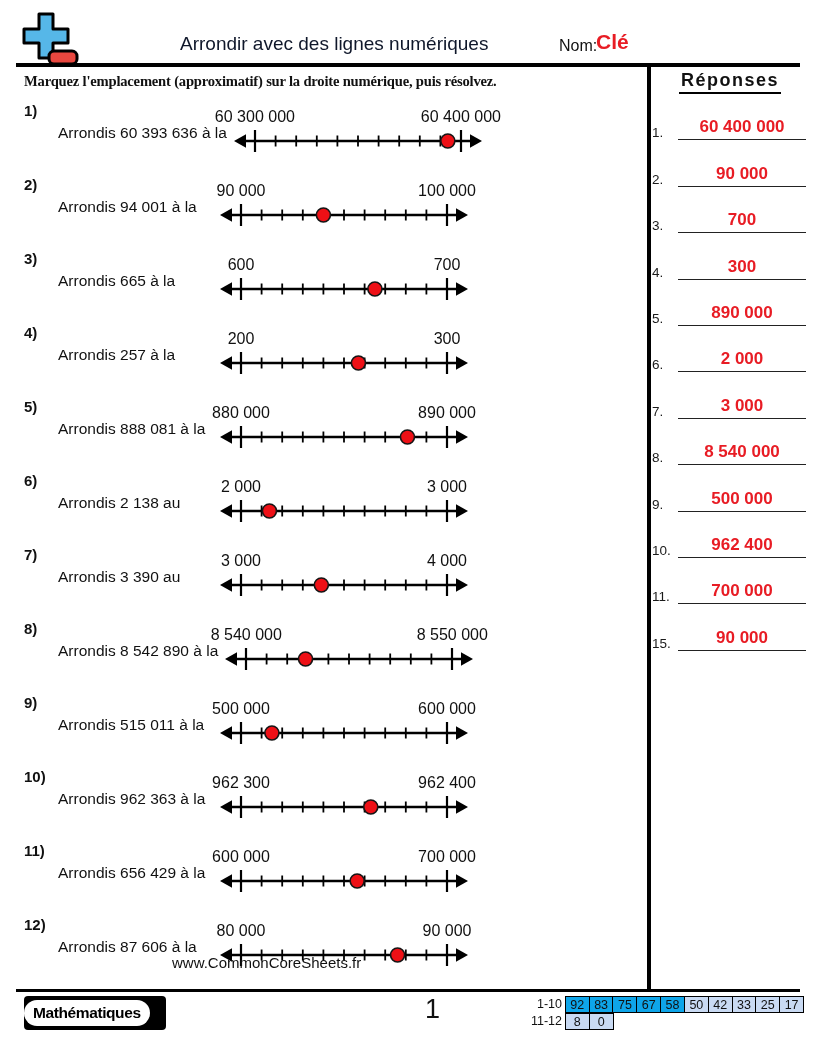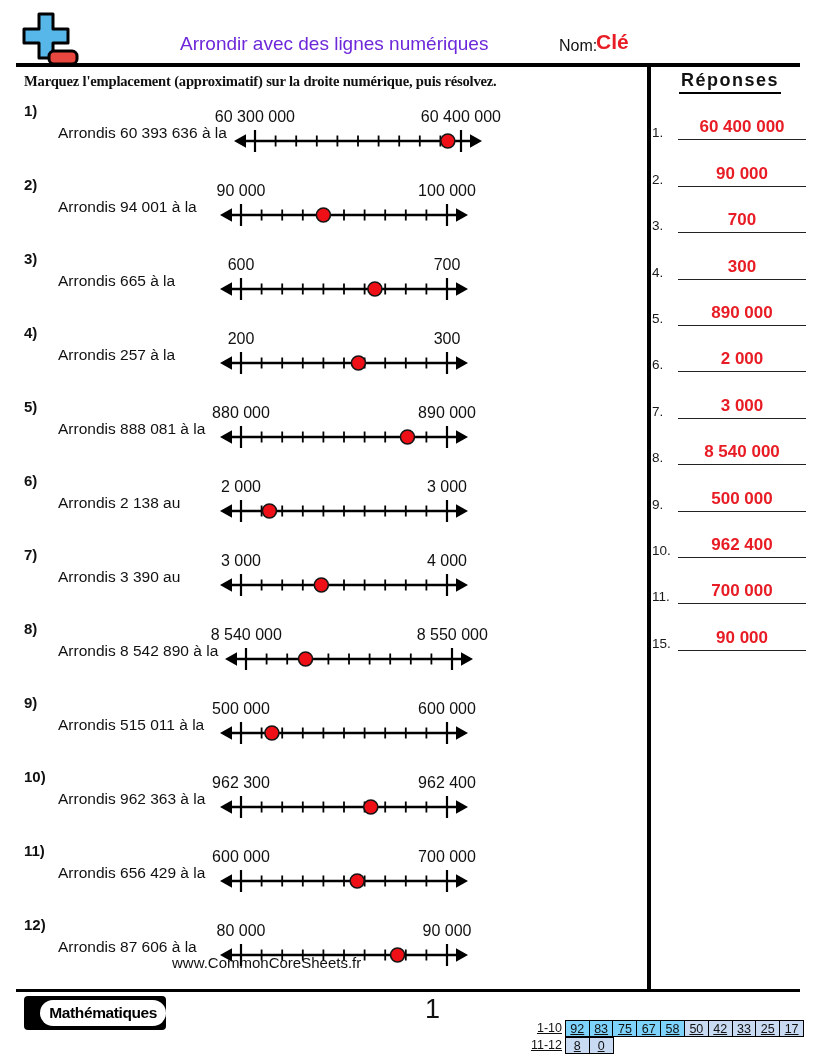--- a/index.html
+++ b/index.html
@@ -5,21 +5,21 @@
   html,body{margin:0;padding:0;}
   body{
     width:816px;height:1056px;position:relative;background:#ffffff;
     font-family:"Liberation Sans","DejaVu Sans",sans-serif;color:#111;
     overflow:hidden;
   }
   .abs{position:absolute;}
 
   
   #logo{left:18px;top:10px;width:64px;height:58px;}
-  #page-title{left:180px;top:33px;font-size:19px;font-weight:400;color:#6d28d9;white-space:nowrap;}
+  #page-title{left:180px;top:33px;font-size:19px;font-weight:400;color:#0f172a;white-space:nowrap;}
   #name-label{left:559px;top:37px;font-size:16px;}
   #name-value{left:596px;top:30px;font-size:21px;font-weight:700;color:var(--accent-red,#e81c24);}
   #top-rule{left:16px;top:63px;width:784px;height:4px;background:#000;}
 
   
   #instruction{left:24px;top:73px;font-size:14.6px;font-weight:700;letter-spacing:-0.2px;white-space:nowrap;font-family:Liberation Serif, serif;}
 
   
   #divider{left:647px;top:67px;height:922px;width:4px;border-left:2px solid #000;border-right:2px solid #000;box-sizing:border-box;}
 
@@ -39,28 +39,28 @@
   #answers-title{left:652px;top:70px;width:156px;text-align:center;font-size:18px;font-weight:700;}
   #answers-title span{display:inline-block;border-bottom:2px solid #000;letter-spacing:1.5px;padding:0 2px 1px 2px;}
   #answers-list{left:652px;top:94px;width:154px;}
   .answer{height:46.4px;display:flex;align-items:flex-end;}
   .anum{flex:0 0 26px;font-size:13.5px;padding-bottom:0;color:#1a1a1a;}
   .aval-wrap{flex:1;border-bottom:1.6px solid #222;text-align:center;}
   .aval{display:inline-block;font-size:17px;font-weight:700;color:var(--accent-red,#e81c24);padding-bottom:2px;white-space:nowrap;}
 
   
   #footer-rule{left:16px;top:989px;width:784px;height:2.5px;background:#000;}
-  #brand-badge{left:24px;top:996px;width:142px;height:34px;background:#000;border-radius:4px;display:flex;align-items:center;justify-content:flex-end;}
+  #brand-badge{left:24px;top:996px;width:142px;height:34px;background:#000;border-radius:4px;display:flex;align-items:center;justify-content:flex-start;}
   #brand-badge .pill{background:#fff;border-radius:15px;height:26px;line-height:26px;padding:0 9px;font-size:15.5px;font-weight:700;color:#000;letter-spacing:-0.4px;white-space:nowrap;}
   #website{left:172px;top:954px;font-size:15px;}
   #page-number{left:425px;top:994px;font-size:27px;}
-  #score-table{left:518px;top:1020px;font-size:12.5px;text-decoration:underline;}
+  #score-table{left:518px;top:996px;font-size:12.5px;}
   .score-row{display:flex;height:17px;line-height:16px;}
   .score-label{width:44px;text-align:right;padding-right:4px;}
-  .score-cell{width:23px;text-align:center;border:1.2px solid #000;margin-left:-1.2px;box-sizing:content-box;background:#7dd3fc;}
+  .score-cell{width:23px;text-align:center;border:1.2px solid #000;margin-left:-1.2px;box-sizing:content-box;background:#0ea5e9;}
   .score-cell.hl{background:var(--score-blue,#c9daf3);}
 </style>
 </head>
 <body style="--accent-red: #e81c24; --score-blue: #c9daf3;">
 
 <div class="abs" id="logo">
   <svg width="64" height="58" viewBox="0 0 64 58">
     <path d="M21 4 h14 v15 h15 v14 h-15 v15 h-14 v-15 h-15 v-14 h15 z" id="logo-plus" fill="#56b7e8" stroke="#000" stroke-width="3" stroke-linejoin="round"></path>
     <rect x="31" y="41" width="28" height="13" rx="5" id="logo-minus" fill="#e8473f" stroke="#000" stroke-width="3"></rect>
   </svg>

